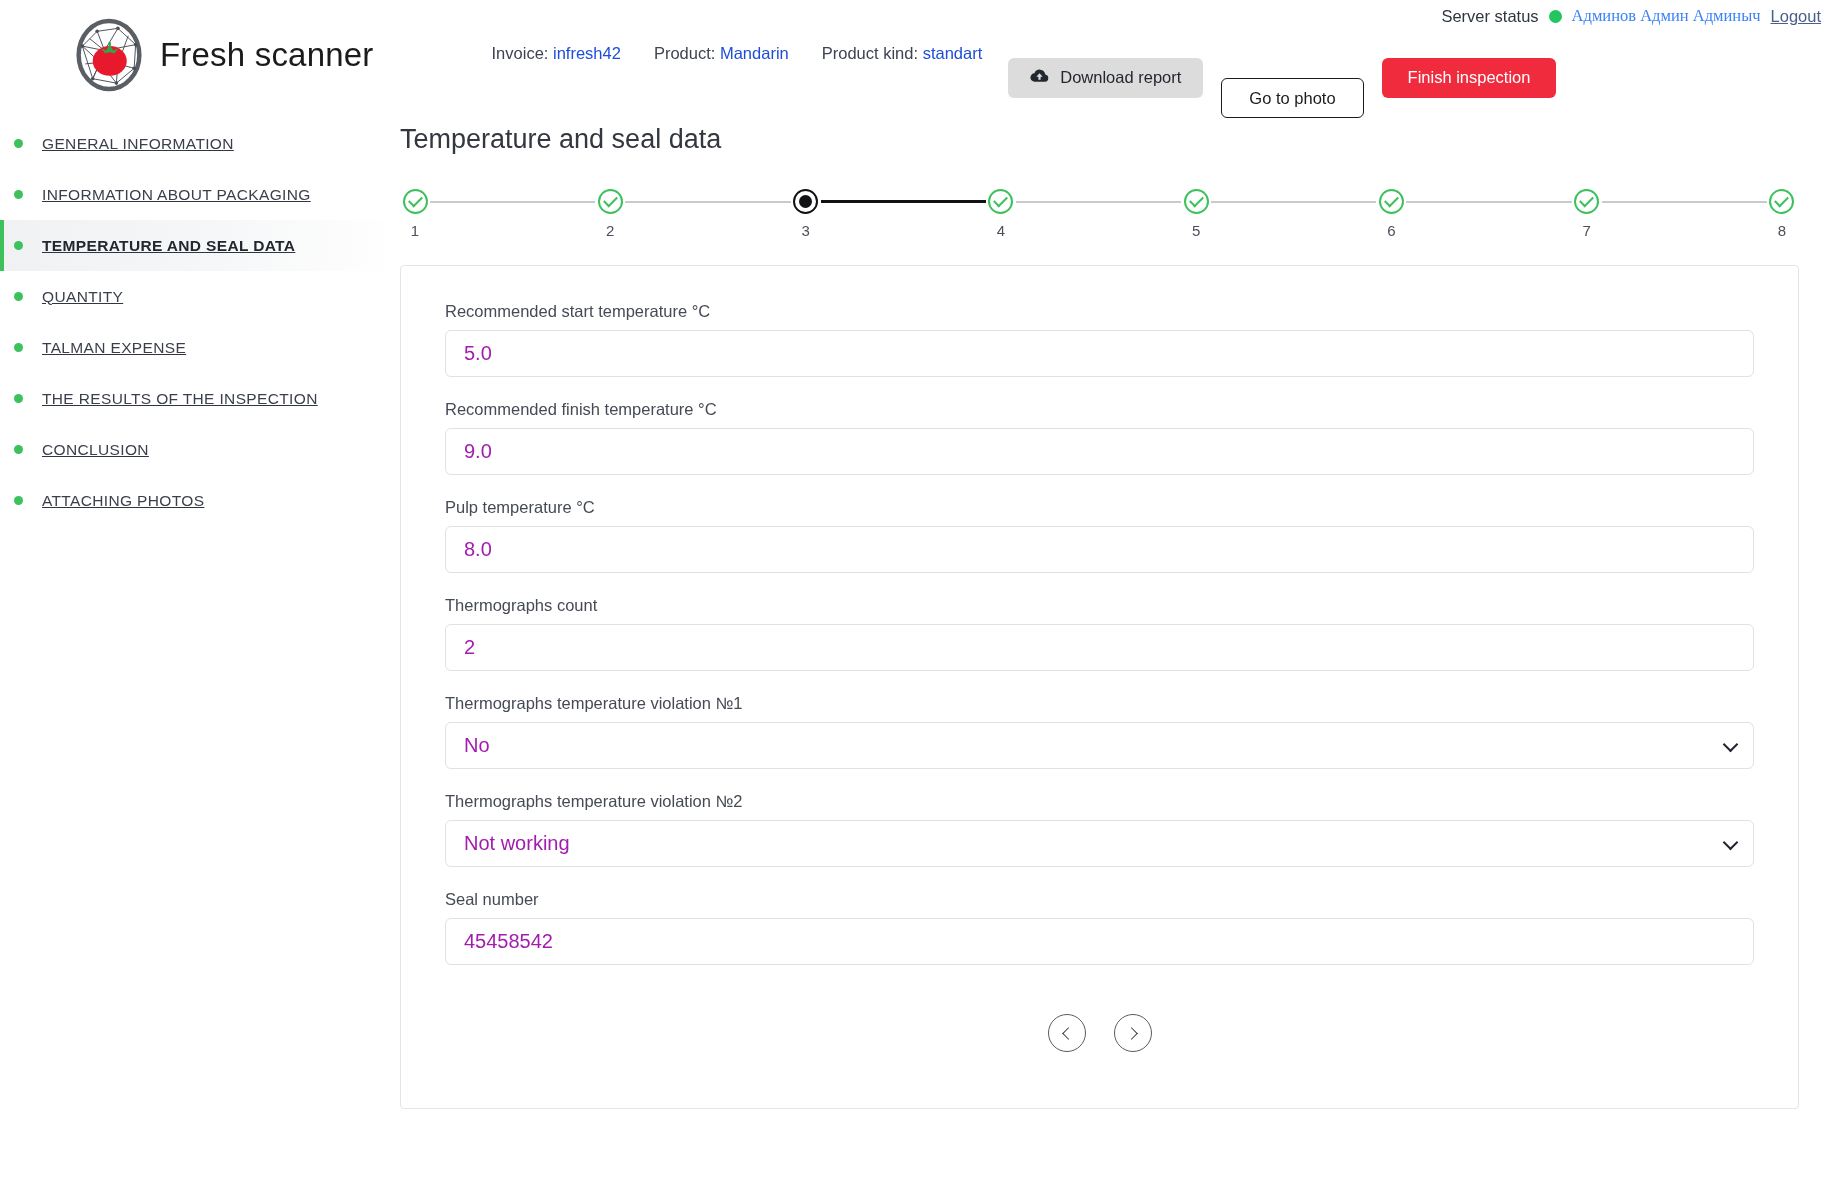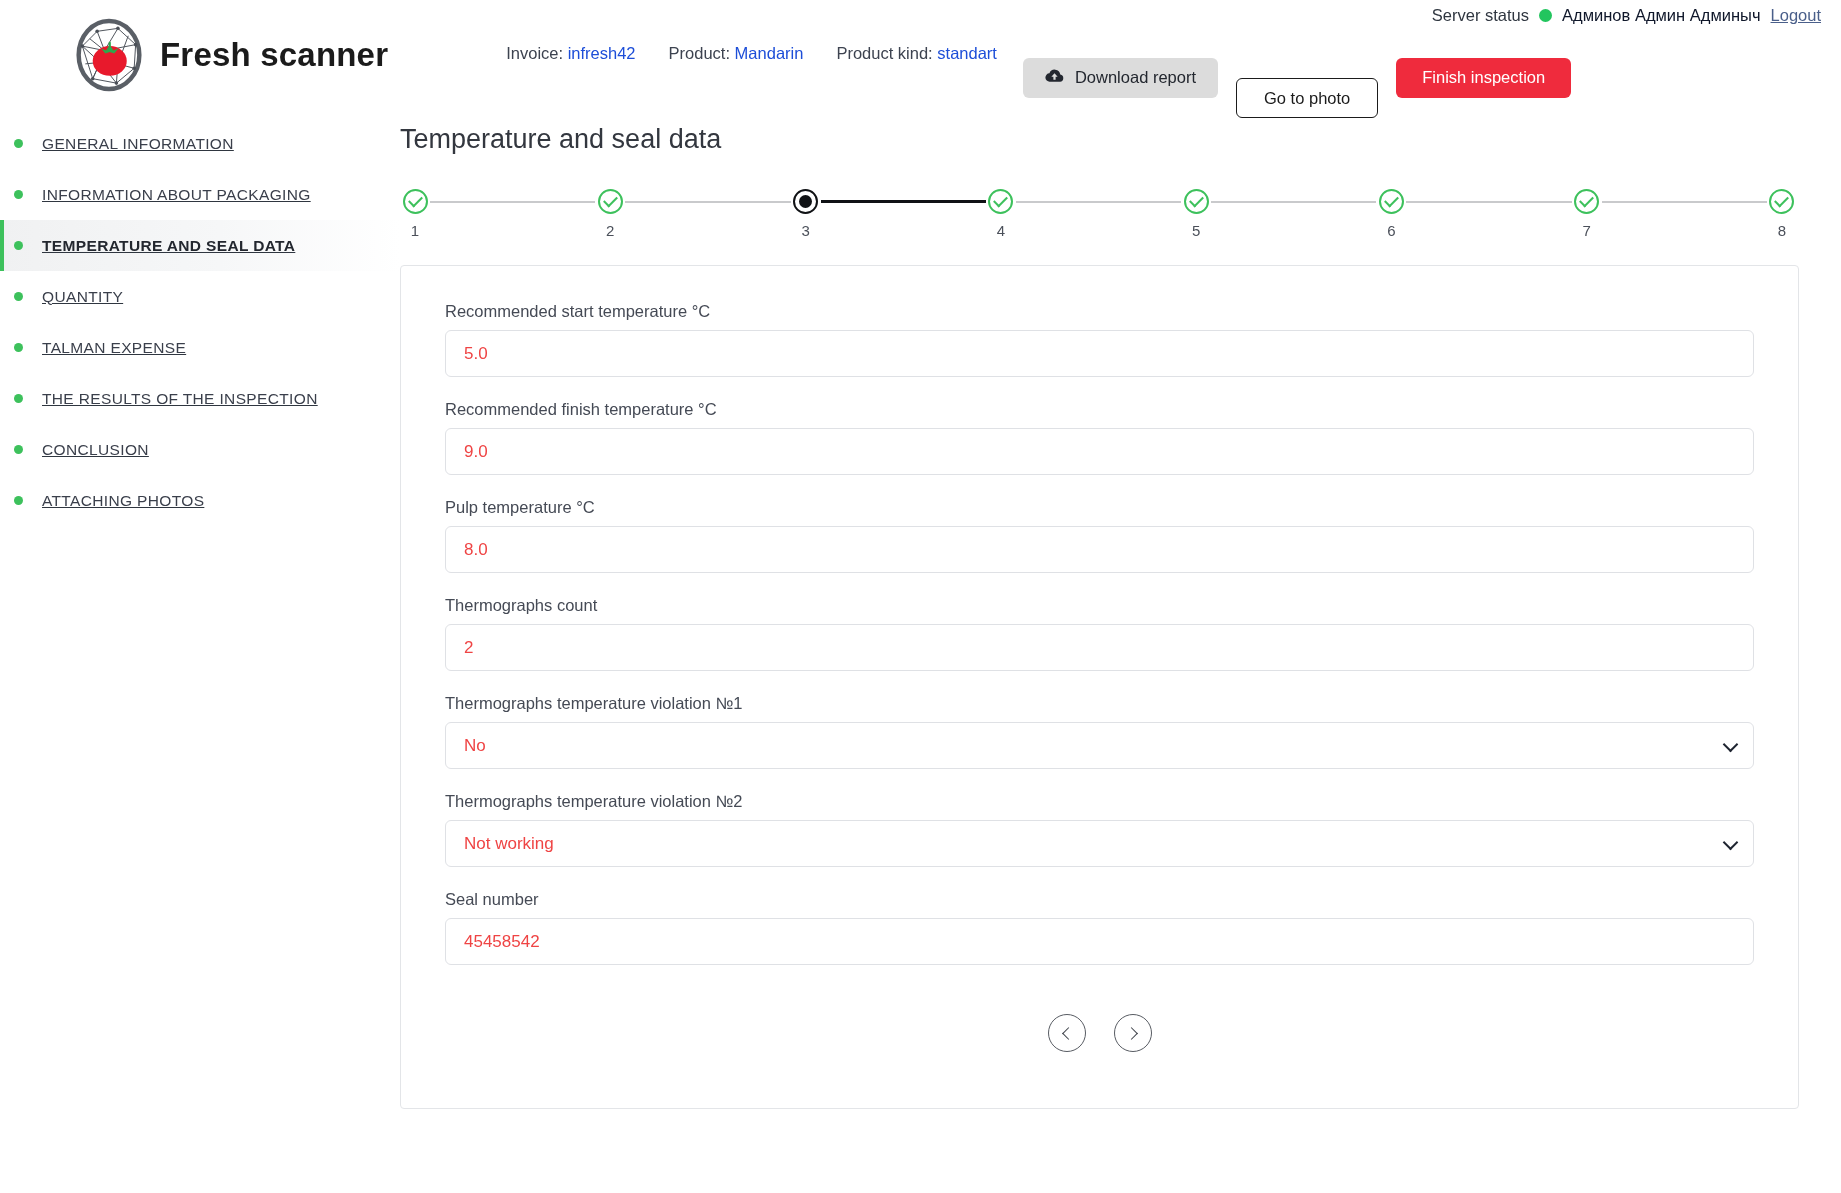--- a/index.html
+++ b/index.html
@@ -29,38 +29,38 @@
     gap: 10px;
     font-size: 16.5px;
     color: #2f3640;
   }
   .status-dot {
     width: 13px; height: 13px;
     border-radius: 50%;
     background: #22c55e;
     display: inline-block;
   }
-  .user-name { color: #0f172a; }
+  .user-name { color: #3b82f6; font-family: Liberation Serif, serif; }
   .logout-link {
     color: #4a5f8a;
     text-decoration: underline;
     cursor: pointer;
   }
 
   .brand {
     display: flex;
     align-items: center;
     gap: 14px;
     margin-left: 72px;
     margin-top: 18px;
   }
   .logo-wrap { width: 74px; height: 74px; }
   .brand-name {
     font-size: 33px;
-    font-weight: 700;
+    font-weight: 400;
     letter-spacing: 0.2px;
     color: #1b1b1b;
   }
 
   .header-meta {
     display: flex;
     align-items: center;
     gap: 33px;
     margin-left: 118px;
     margin-top: 44px;
@@ -237,22 +237,22 @@
   .field-control {
     position: relative;
     width: 100%;
     height: 47px;
     border: 1.3px solid #dfe1e5;
     border-radius: 6px;
     background: #ffffff;
     display: flex;
     align-items: center;
     padding: 0 18px;
-    font-size: 17px;
-    color: #ef4444;
+    font-size: 20px;
+    color: #a21caf;
     cursor: text;
   }
   .field-control.select { cursor: pointer; }
   .chevron-down {
     position: absolute;
     right: 17px;
     top: 50%;
     width: 11px; height: 11px;
     margin-top: -7px;
     border-right: 2.2px solid #1e2430;

